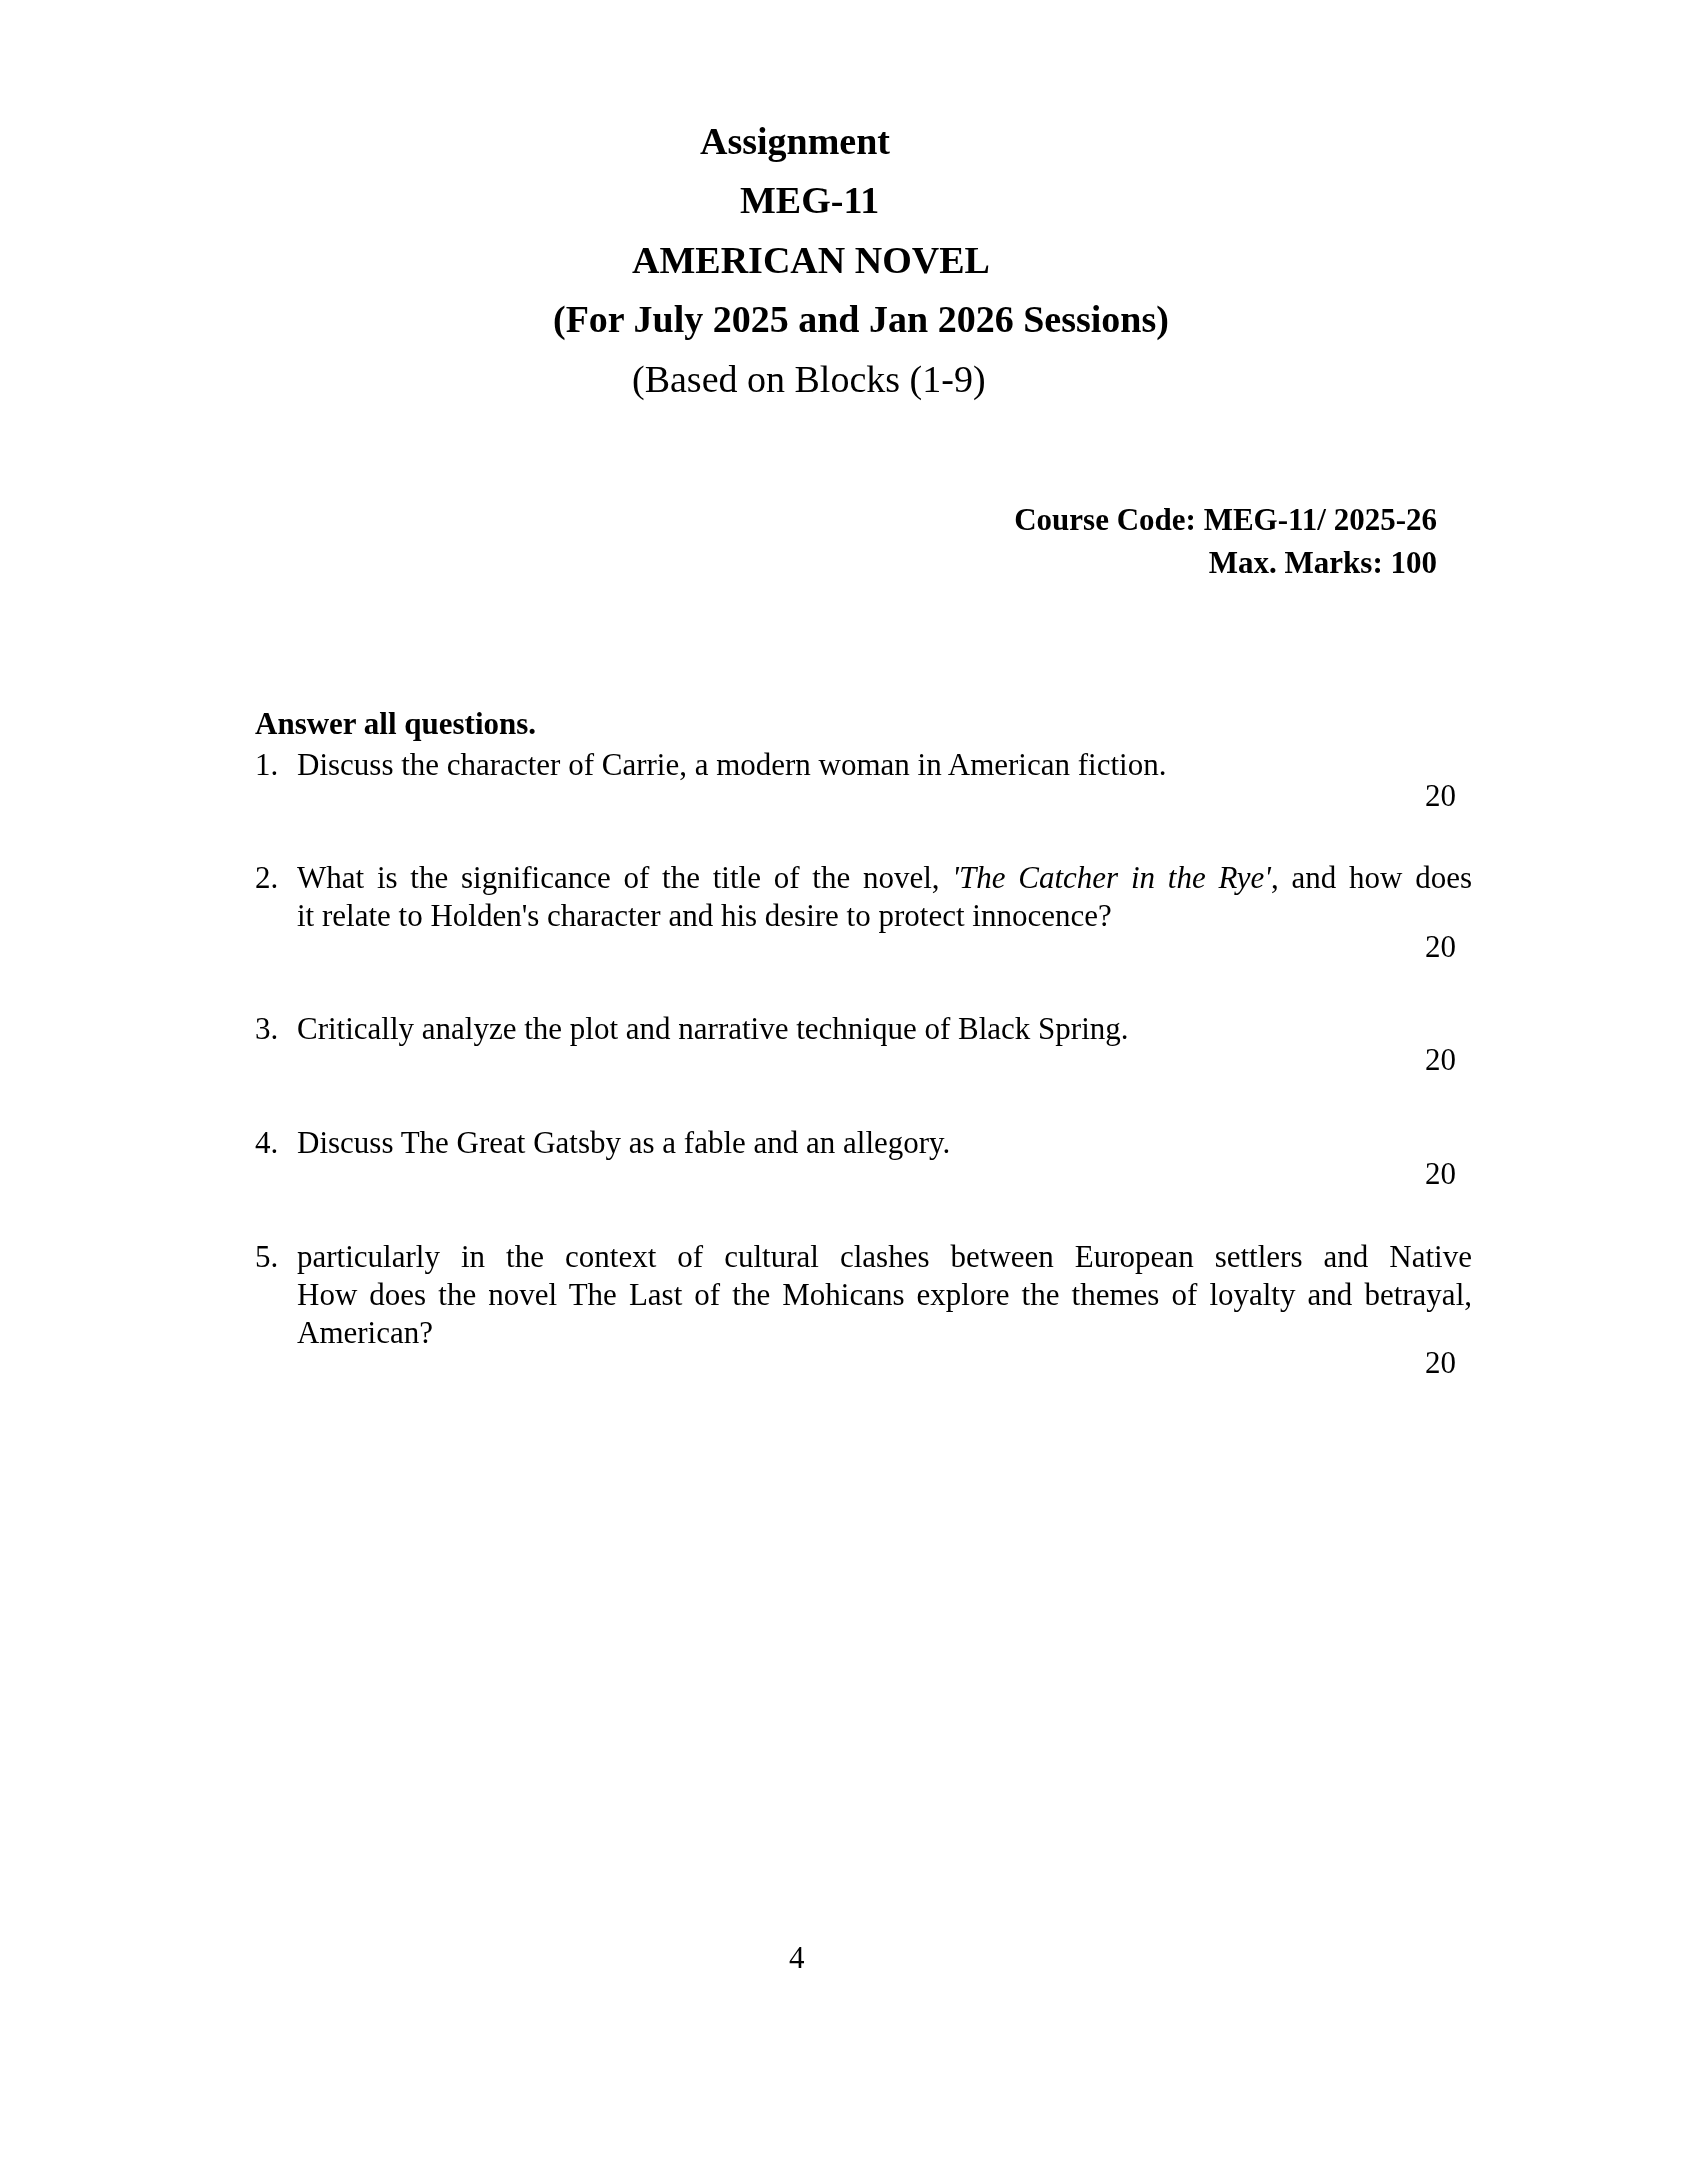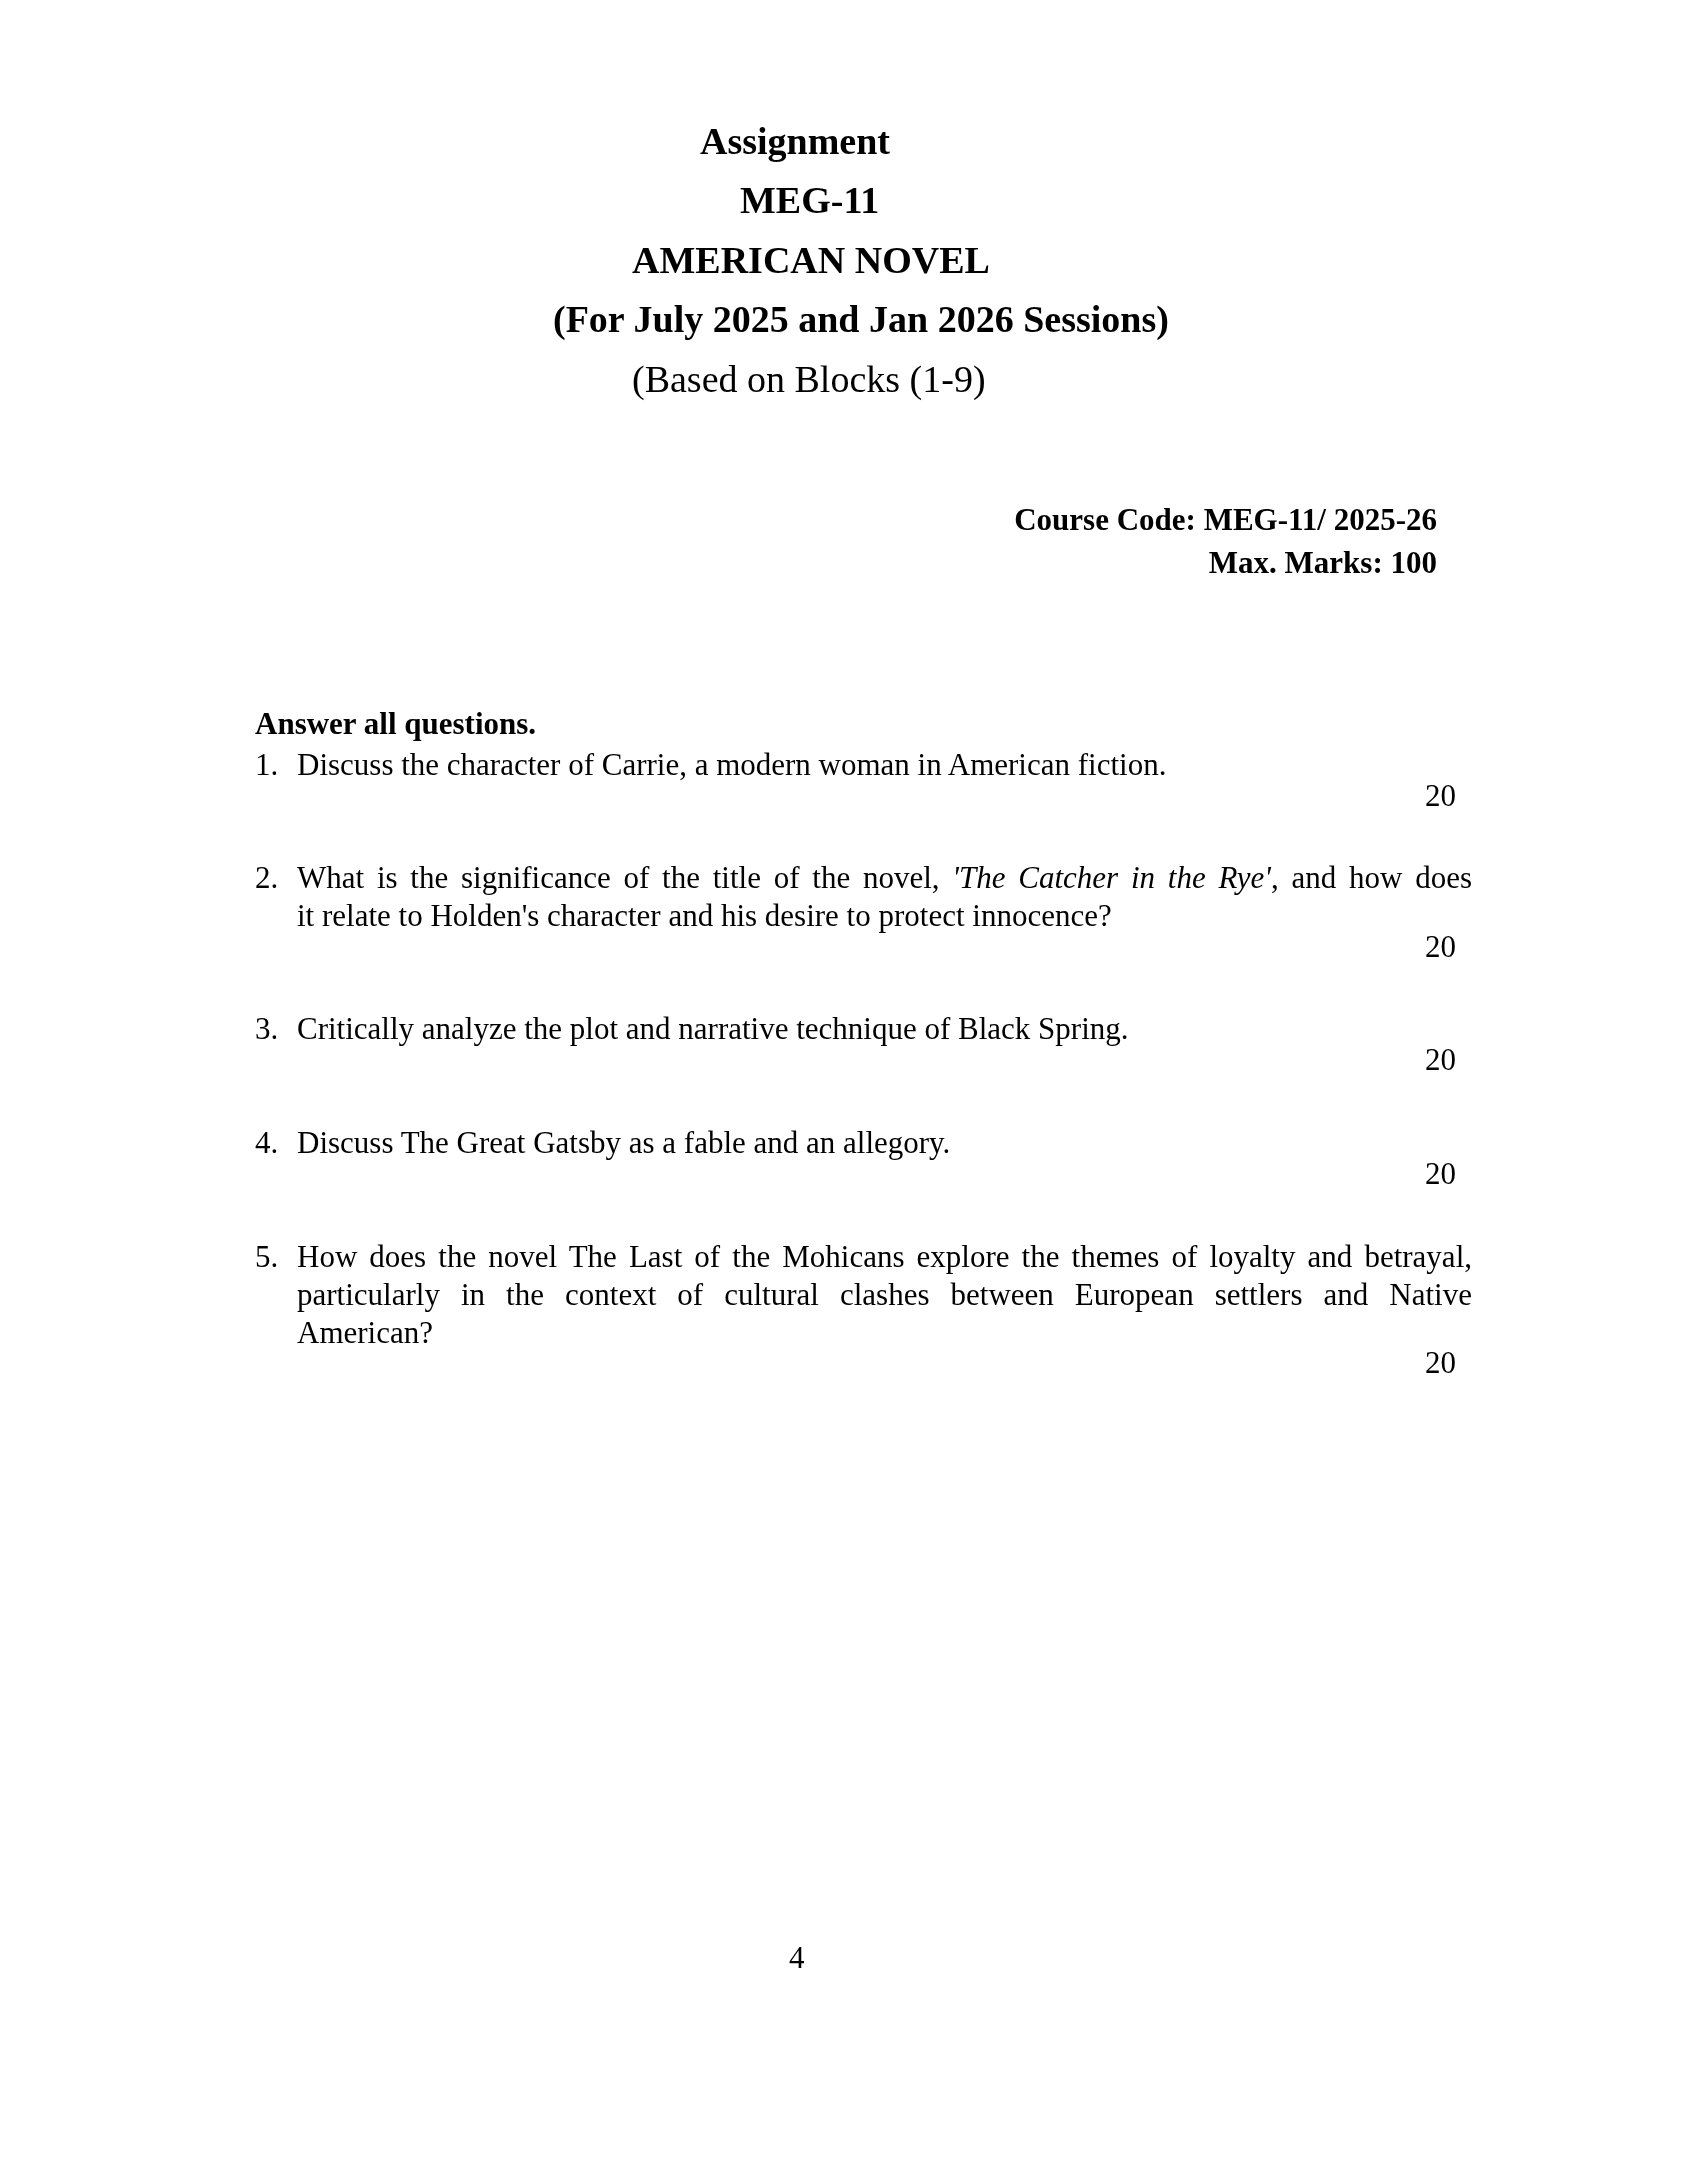--- a/index.html
+++ b/index.html
@@ -61,21 +61,21 @@
   <span class="num">4.</span>
   <div class="body">
     <span class="line">Discuss The Great Gatsby as a fable and an allegory.</span>
   </div>
   <span class="marks" style="top:0;">20</span>
 </div>
 
 <div class="q" style="top:1238px;">
   <span class="num">5.</span>
   <div class="body">
+    <span class="line justify-line">particularly in the context of cultural clashes between European settlers and Native</span>
     <span class="line justify-line">How does the novel The Last of the Mohicans explore the themes of loyalty and betrayal,</span>
-    <span class="line justify-line">particularly in the context of cultural clashes between European settlers and Native</span>
     <span class="line">American?</span>
   </div>
   <span class="marks" style="top:75px;">20</span>
 </div>
 
 <div class="abs pagenum" style="left:789px; top:1942px;">4</div>
 
 
 </body></html>

